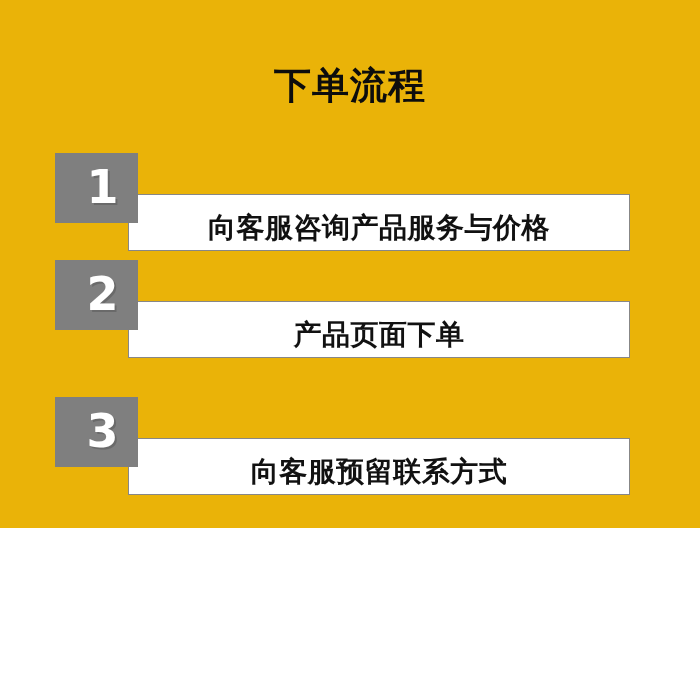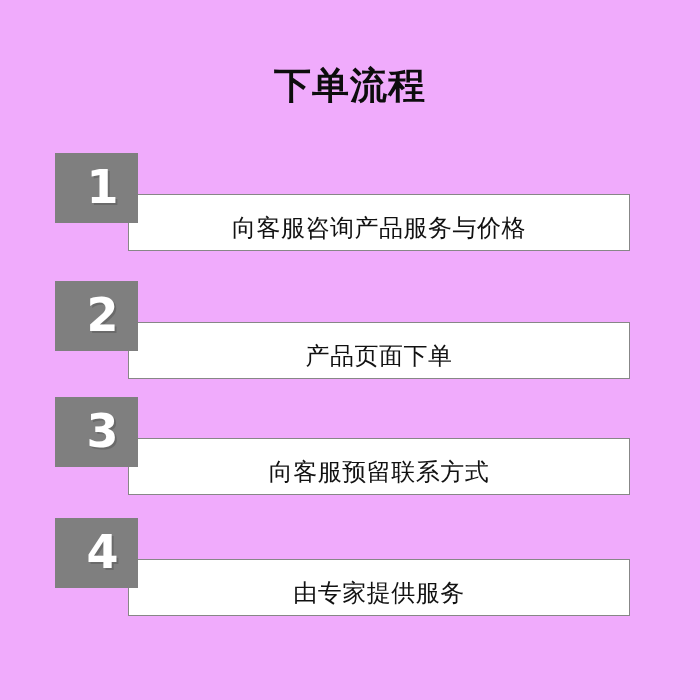--- a/index.html
+++ b/index.html
@@ -10,22 +10,22 @@
     width: 700px;
     height: 700px;
     background: #ffffff;
     font-family: "Liberation Sans", "DejaVu Sans", sans-serif;
     overflow: hidden;
   }
 
   .canvas {
     position: relative;
     width: 700px;
-    height: 700px;
-    background: #f0abfc;
+    height: 528px;
+    background: #eab308;
   }
 
   
   .page-title {
     position: absolute;
     left: 0;
     top: 64px;
     width: 700px;
     text-align: center;
     font-size: 37px;
@@ -37,21 +37,21 @@
   }
 
   
   .step-row {
     position: absolute;
     left: 0;
     width: 700px;
     height: 110px;
   }
   .step-row.s0 { top: 153px; }
-  .step-row.s1 { top: 281px; text-align: right; }
+  .step-row.s1 { top: 260px; text-align: right; }
   .step-row.s2 { top: 397px; text-align: center; }
   .step-row.s3 { top: 518px; }
 
   
   .step-panel {
     position: absolute;
     left: 128px;
     top: 41px;
     width: 502px;
     height: 57px;
@@ -62,23 +62,23 @@
 
   .step-label {
     position: absolute;
     left: 0;
     top: 0;
     width: 100%;
     height: 100%;
     display: flex;
     align-items: center;
     justify-content: center;
-    font-size: 24px;
+    font-size: 28px;
     line-height: 36px;
-    font-weight: normal;
+    font-weight: bold;
     color: #111111;
     letter-spacing: 0.5px;
     white-space: nowrap;
     transform: translateY(5px);
   }
 
   
   .step-chip {
     position: absolute;
     left: 55px;
@@ -133,22 +133,14 @@
 
   <div class="step-row s2">
     <div class="step-panel">
       <div class="step-label">向客服预留联系方式</div>
     </div>
     <div class="step-chip">
       <div class="step-number">3</div>
     </div>
   </div>
 
-  <div class="step-row s3">
-    <div class="step-panel">
-      <div class="step-label">由专家提供服务</div>
-    </div>
-    <div class="step-chip">
-      <div class="step-number">4</div>
-    </div>
-  </div>
 
 </div>
 
 </body></html>

